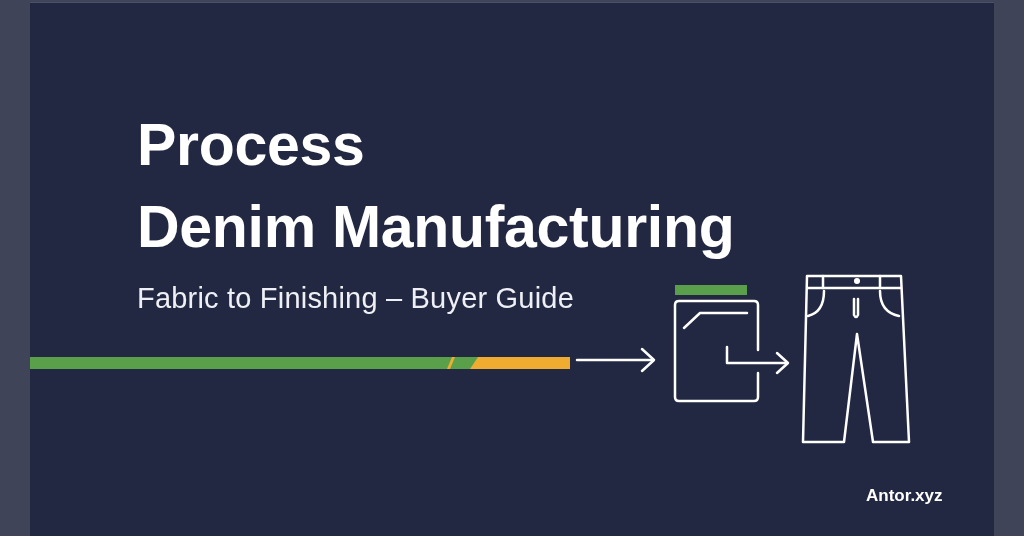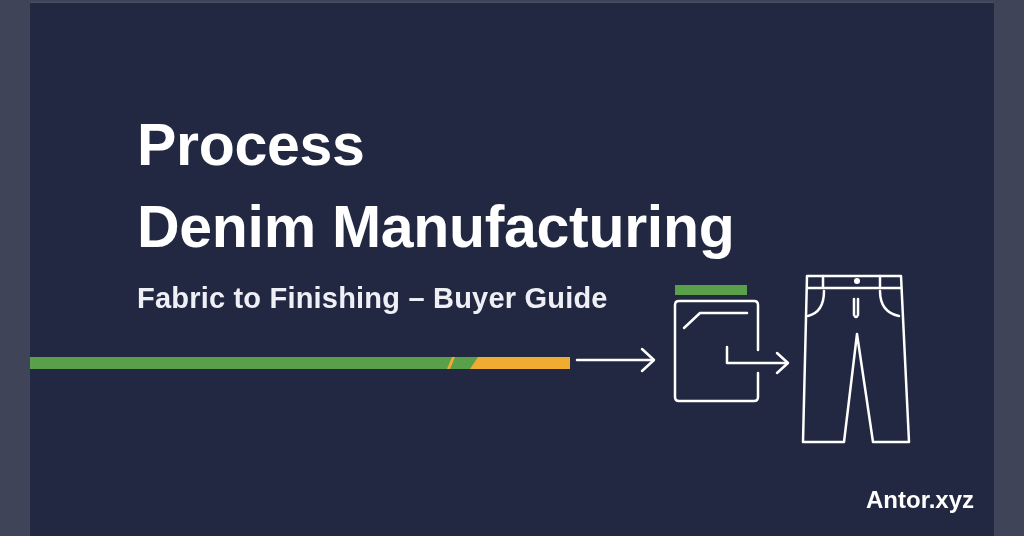--- a/index.html
+++ b/index.html
@@ -16,26 +16,26 @@
   }
   .title {
     position: absolute; left: 137px; top: 104px;
     color: #ffffff; font-weight: bold; font-size: 59px; line-height: 82px;
     letter-spacing: -0.3px;
     margin: 0;
   }
   .title span { display: block; white-space: nowrap; }
   .subtitle {
     position: absolute; left: 137px; top: 280px;
-    color: #eef0f5; font-size: 29px; font-weight: bold; line-height: 36px;
+    color: #eef0f5; font-size: 29px; font-weight: normal; line-height: 36px;
     white-space: nowrap; letter-spacing: 0.2px; text-align: center;
   }
   .brand {
     position: absolute; left: 866px; top: 486px;
-    color: #ffffff; font-size: 24px; font-weight: bold; white-space: nowrap;
+    color: #ffffff; font-size: 17px; font-weight: bold; white-space: nowrap;
   }
   svg.art { position: absolute; left: 0; top: 0; }
 </style>
 </head>
 <body>
 
 <div class="slide"></div>
 
 <h1 class="title">
   <span>Process</span>

